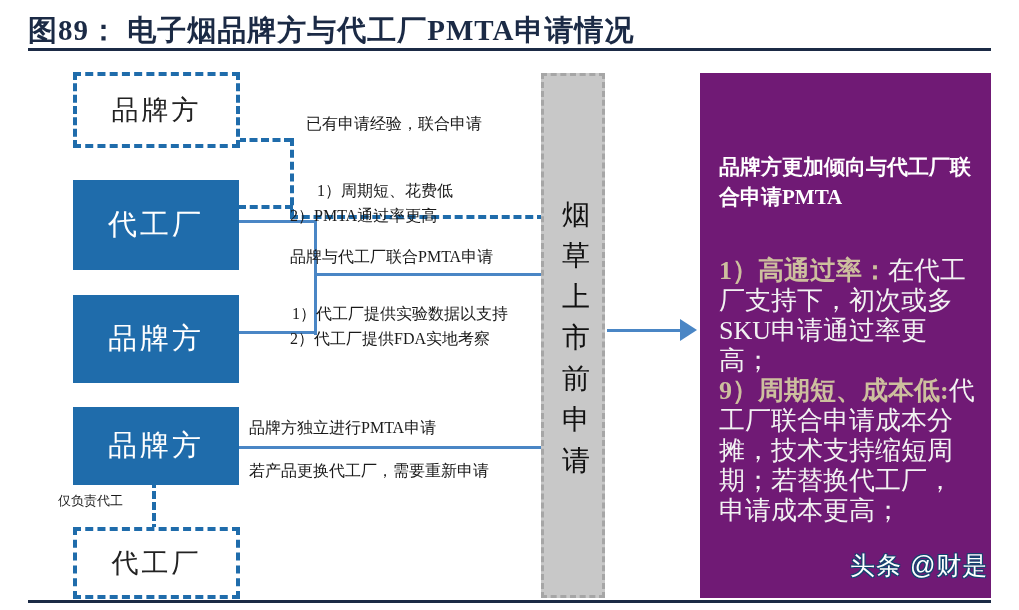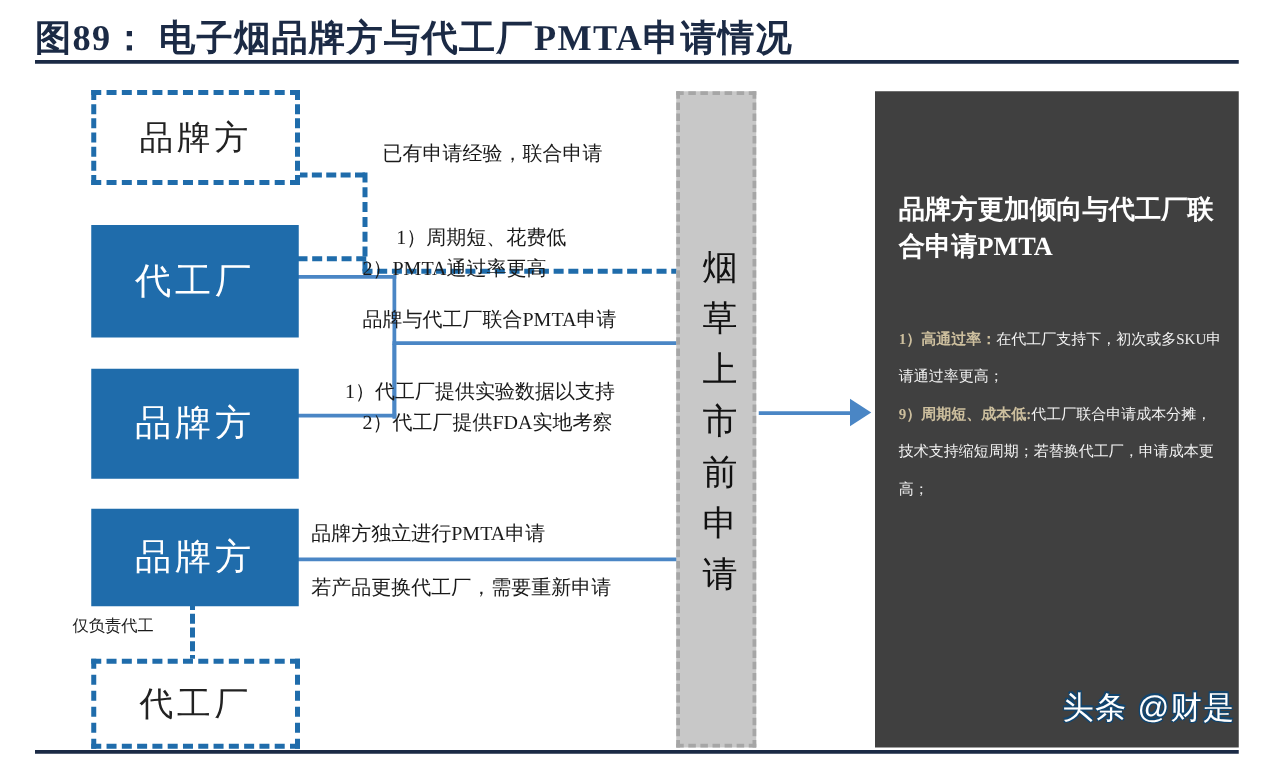--- a/index.html
+++ b/index.html
@@ -66,30 +66,30 @@
     text-align:center;
     font-size:28px;line-height:41px;color:#111111;
     letter-spacing:0px;
     font-family:"Liberation Serif","DejaVu Serif",serif;
   }
   #pillar-text span{display:block;}
 
   
   #panel{
     position:absolute;left:700px;top:18px;width:291px;height:525px;
-    background:#404040;box-sizing:border-box;
+    background:#701a75;box-sizing:border-box;
   }
   #panel-head{
     position:absolute;left:19px;top:79px;width:255px;
     color:#ffffff;font-size:21px;line-height:30px;font-weight:bold;
     font-family:"Liberation Serif","DejaVu Serif",serif;
   }
   #panel-body{
     position:absolute;left:19px;top:183px;width:258px;
-    color:#f2f2f2;font-size:12px;line-height:30px;
+    color:#f2f2f2;font-size:26px;line-height:30px;
     font-family:"Liberation Serif","DejaVu Serif",serif;
   }
   .hl{color:#cdbf9e;font-weight:bold;}
   #watermark{
     position:absolute;left:150px;top:476px;width:140px;height:34px;
     color:#ffffff;font-size:25px;font-weight:normal;letter-spacing:1px;
     text-shadow:1px 1px 0 #11456f,-1px -1px 0 #11456f,1px -1px 0 #11456f,-1px 1px 0 #11456f;
     font-family:"Liberation Sans","DejaVu Sans",sans-serif;
     white-space:nowrap;
   }
@@ -171,21 +171,21 @@
     <span>代工厂</span>
   </div>
 
   <div class="cap cap-lg" style="left:306px;top:57px;">已有申请经验，联合申请</div>
 
   <div class="cap cap-lg" style="left:290px;top:124px;margin-left:27px;">1）周期短、花费低</div>
   <div class="cap cap-lg" style="left:290px;top:149px;">2）PMTA通过率更高</div>
 
   <div class="cap cap-lg" style="left:290px;top:190px;">品牌与代工厂联合PMTA申请</div>
 
-  <div class="cap cap-lg" style="left:276px;top:247px;">1）代工厂提供实验数据以支持</div>
+  <div class="cap cap-lg" style="left:292px;top:247px;">1）代工厂提供实验数据以支持</div>
   <div class="cap cap-lg" style="left:290px;top:272px;">2）代工厂提供FDA实地考察</div>
 
   <div class="cap cap-lg" style="left:249px;top:404px;">若产品更换代工厂，需要重新申请</div>
   <div class="cap cap-lg" style="left:249px;top:361px;">品牌方独立进行PMTA申请</div>
 
   <div class="cap cap-sm" style="left:58px;top:436px;">仅负责代工</div>
 
   <div id="pillar">
     <div id="pillar-text">
       <span>烟</span>

